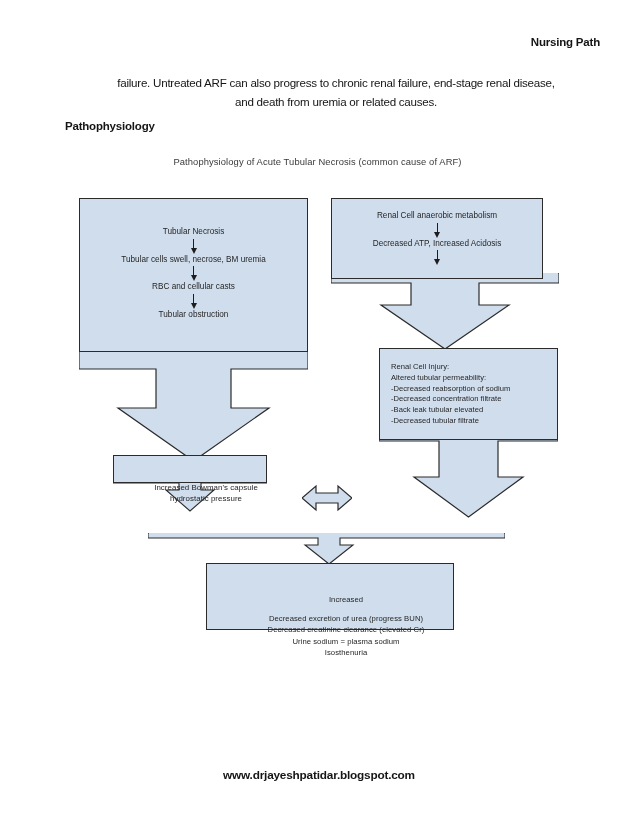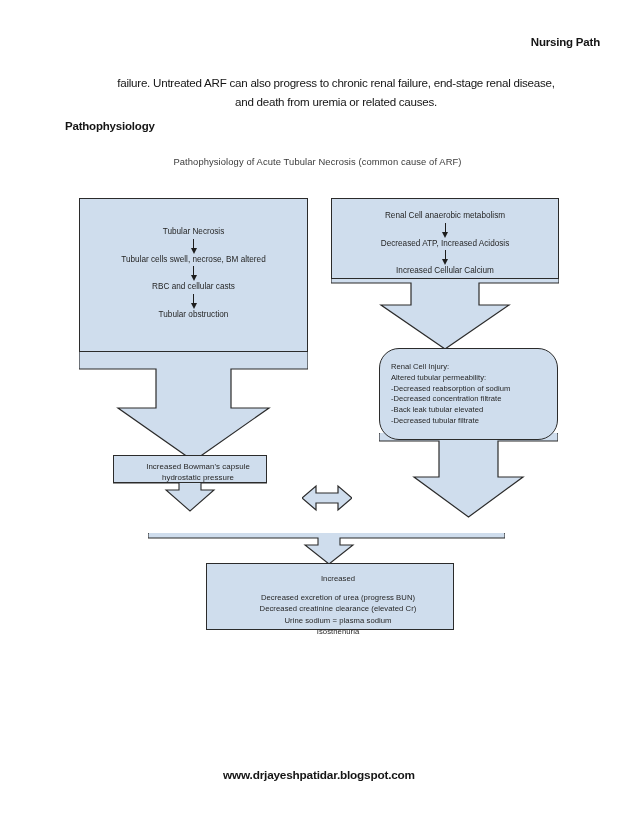--- a/index.html
+++ b/index.html
@@ -80,25 +80,26 @@
   .node {
     position: absolute;
     background: #cfdded;
     border: 1px solid #2b2b2b;
     box-sizing: border-box;
     color: #262626;
     text-align: center;
   }
   .node-inner {
     position: absolute;
-    left: 8px;
+    left: 16px;
     width: 100%;
     font-size: 8.2px;
     line-height: 1.45;
     letter-spacing: 0.05px;
+    margin-top: 21px;
   }
 
   
   #box-tubular { left: 79px; top: 53px; width: 229px; height: 154px; }
   #box-tubular .chain {
     position: absolute;
     top: 28px;
     left: 0;
     width: 100%;
   }
@@ -123,25 +124,25 @@
     content: "";
     position: absolute;
     left: 0.6px;
     top: 9px;
     border-left: 3.1px solid transparent;
     border-right: 3.1px solid transparent;
     border-top: 6px solid #1d1d1d;
   }
 
   
-  #box-anaerobic { left: 331px; top: 53px; width: 228px; height: 81px; }
+  #box-anaerobic { left: 331px; top: 53px; width: 212px; height: 81px; }
   #box-anaerobic .chain { position: absolute; top: 12px; left: 0; width: 100%; }
 
   
-  #box-injury { left: 379px; top: 203px; width: 179px; height: 92px; border-radius: 20px; }
+  #box-injury { left: 379px; top: 203px; width: 179px; height: 92px; }
   #box-injury .injury-text {
     position: absolute;
     top: 13px;
     left: 11px;
     text-align: left;
     font-size: 7.6px;
     line-height: 1.42;
     letter-spacing: 0.02px;
   }
 
@@ -215,35 +216,34 @@
   <div class="block-arrow" id="arrow-bidir">
     <svg width="50" height="30" viewBox="0 0 50 30">
       <polygon points="0,15 14,3 14,10 36,10 36,3 50,15 36,27 36,20 14,20 14,27" fill="#cfdded" stroke="#2b2b2b" stroke-width="1.2" stroke-linejoin="miter"></polygon>
     </svg>
   </div>
 
   <div class="node" id="box-tubular">
     <div class="chain">
       <div class="chain-step">Tubular Necrosis</div>
       <span class="chain-arrow"></span>
-      <div class="chain-step">Tubular cells swell, necrose, BM altered</div>
+      <div class="chain-step">Tubular cells swell, necrose, BM uremia</div>
       <span class="chain-arrow"></span>
       <div class="chain-step">RBC and cellular casts</div>
       <span class="chain-arrow"></span>
       <div class="chain-step">Tubular obstruction</div>
     </div>
   </div>
 
   <div class="node" id="box-anaerobic">
     <div class="chain">
       <div class="chain-step">Renal Cell anaerobic metabolism</div>
       <span class="chain-arrow"></span>
       <div class="chain-step">Decreased ATP, Increased Acidosis</div>
       <span class="chain-arrow"></span>
-      <div class="chain-step">Increased Cellular Calcium</div>
     </div>
   </div>
 
   <div class="node" id="box-injury">
     <div class="injury-text">
       <div>Renal Cell Injury:</div>
       <div>Altered tubular permeability:</div>
       <div>-Decreased reabsorption of sodium</div>
       <div>-Decreased concentration filtrate</div>
       <div>-Back leak tubular elevated</div>

